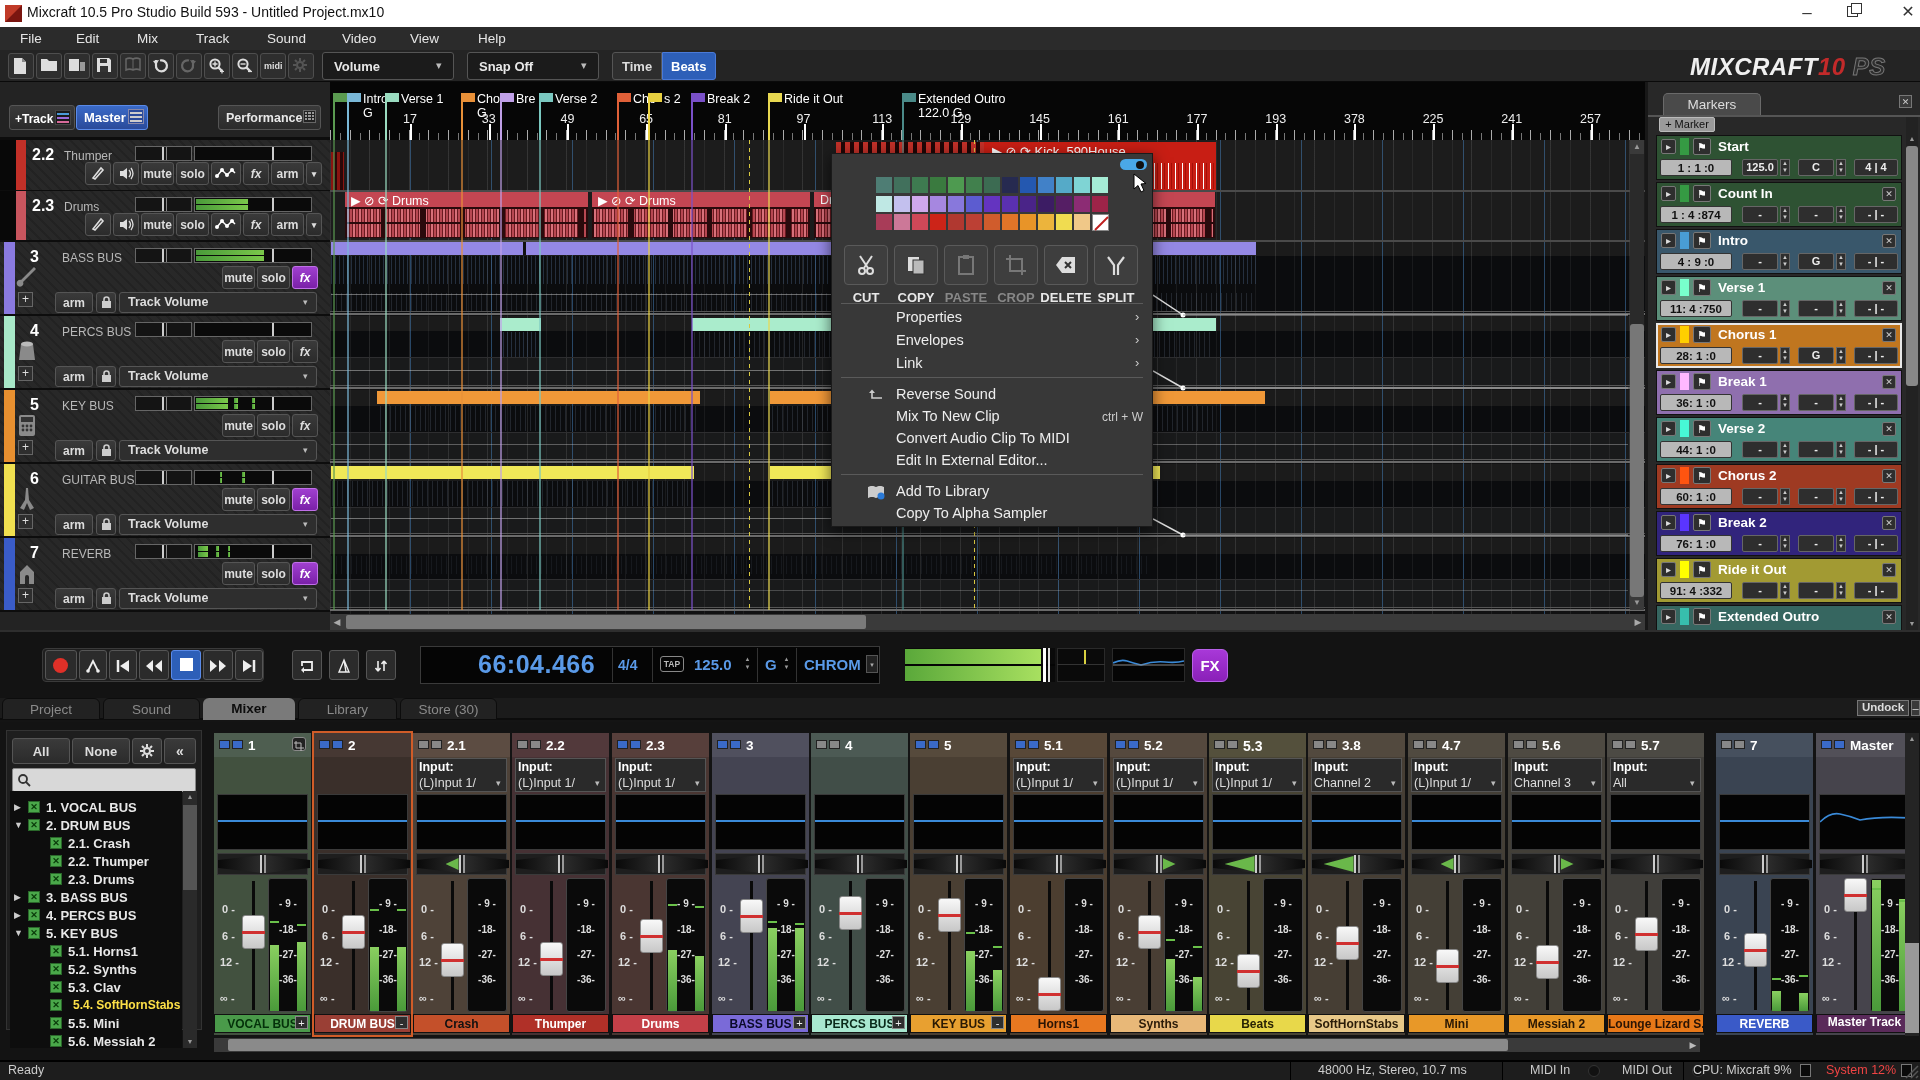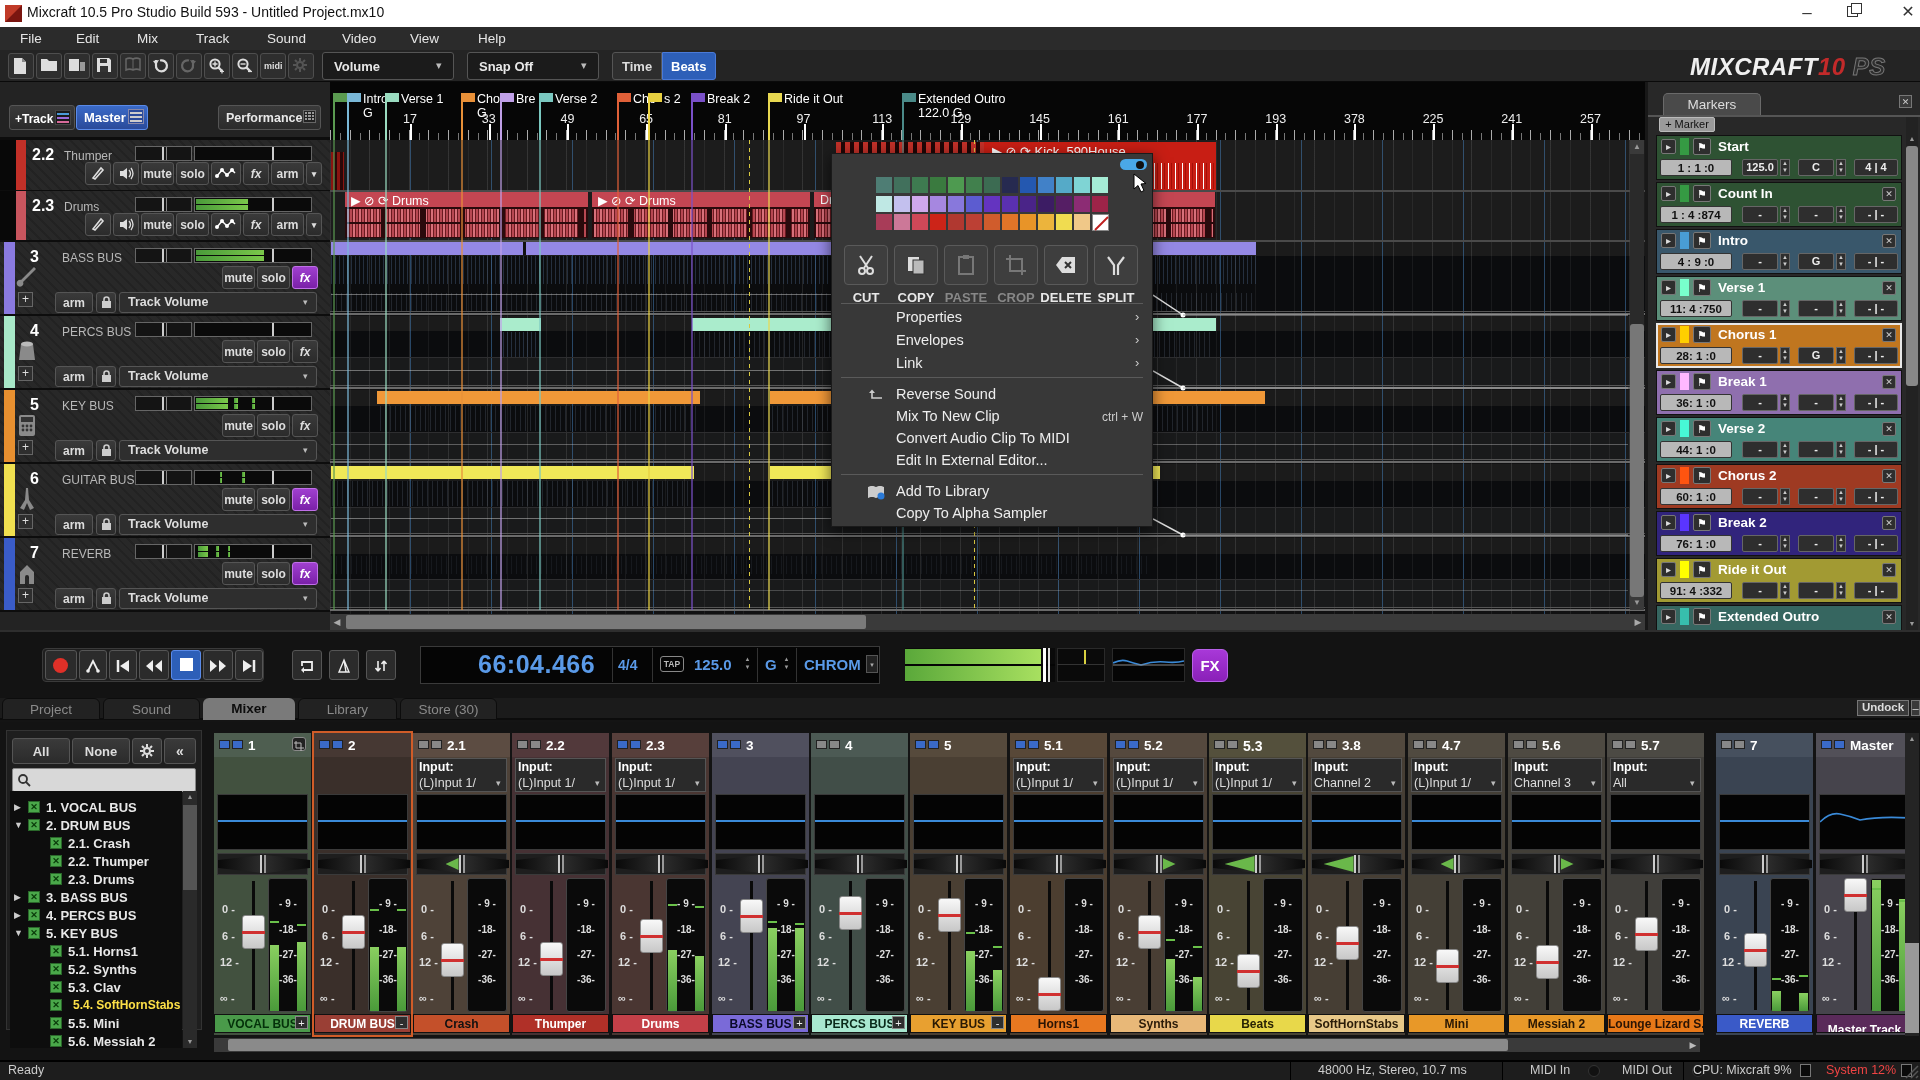--- a/index.html
+++ b/index.html
@@ -1414,21 +1414,21 @@
 <div class="a" style="left:1844px;top:894px;width:23px;height:2.5px;background:#d03030;"></div>
 <div class="a" style="left:1870px;top:878px;width:40px;height:134px;background:#0a0a0a;border:1px solid #444;border-radius:3px;"></div>
 <div class="a" style="left:1879px;top:898px;font-size:10px;font-weight:bold;color:#ddd;text-align:center;width:22px;">- 9 -</div>
 <div class="a" style="left:1879px;top:924px;font-size:10px;font-weight:bold;color:#ddd;text-align:center;width:22px;">-18-</div>
 <div class="a" style="left:1879px;top:949px;font-size:10px;font-weight:bold;color:#ddd;text-align:center;width:22px;">-27-</div>
 <div class="a" style="left:1879px;top:974px;font-size:10px;font-weight:bold;color:#ddd;text-align:center;width:22px;">-36-</div>
 <div class="a" style="left:1872px;top:880px;width:9px;height:131px;background:linear-gradient(#8ad060,#4a9a3a);"></div>
 <div class="a" style="left:1899px;top:899px;width:9px;height:112px;background:linear-gradient(#8ad060,#4a9a3a);"></div>
 <div class="a" style="left:1872px;top:888px;width:9px;height:2px;background:#6ac04a;"></div>
 <div class="a" style="left:1899px;top:900px;width:9px;height:2px;background:#6ac04a;"></div>
-<div class="a" style="left:1816px;top:1014px;width:97px;height:19px;background:#5a2a5a;border:1px solid #111;color:#fff;font-size:12px;font-weight:bold;text-align:center;padding-top:8px;white-space:nowrap;overflow:hidden;">Master Track</div>
+<div class="a" style="left:1816px;top:1014px;width:97px;height:19px;background:#5a2a5a;border:1px solid #111;color:#fff;font-size:12px;font-weight:bold;text-align:center;padding-top:0;white-space:nowrap;overflow:hidden;">Master Track</div>
 <div class="a" style="left:214px;top:1038px;width:1486px;height:14px;background:#3a3a3a;"></div>
 <div class="a" style="left:228px;top:1039px;width:1280px;height:12px;background:#8a8a8a;border-radius:2px;"></div>
 <div class="a" style="left:1686px;top:1038px;width:14px;height:14px;color:#bbb;font-size:9px;text-align:center;line-height:14px;">▶</div>
 <div class="a" style="left:1905px;top:733px;width:14px;height:303px;background:#242424;"></div>
 <div class="a" style="left:1905px;top:943px;width:14px;height:90px;background:#999;"></div>
 <div class="a" style="left:1905px;top:733px;width:14px;height:11px;color:#999;font-size:7px;text-align:center;line-height:11px;">▲</div>
 <div class="a" style="left:1905px;top:1025px;width:14px;height:11px;color:#999;font-size:7px;text-align:center;line-height:11px;">▼</div>
 <div class="a" style="left:0;top:1060px;width:1920px;height:20px;background:#1d1d1d;border-top:2px solid #000;"></div>
 <div class="a" style="left:8px;top:1063px;font-size:12.5px;color:#ccc;">Ready</div>
 <div class="a" style="left:1318px;top:1063px;font-size:12.5px;color:#ccc;">48000 Hz, Stereo, 10.7 ms</div>

